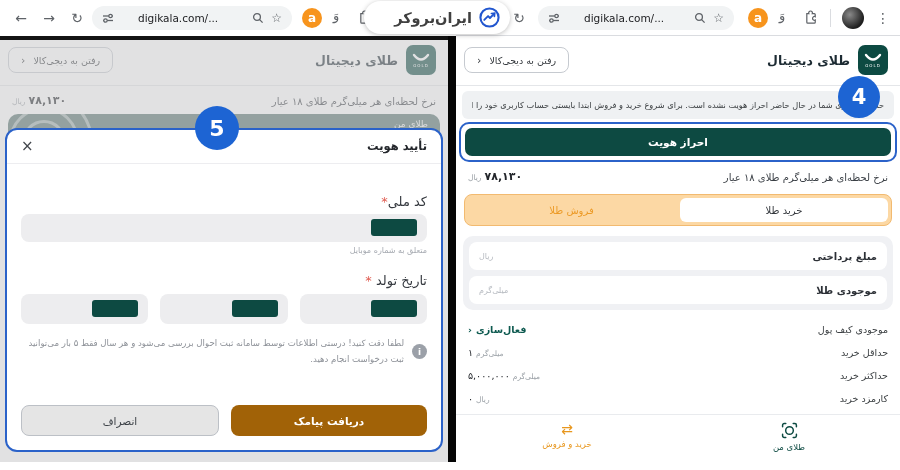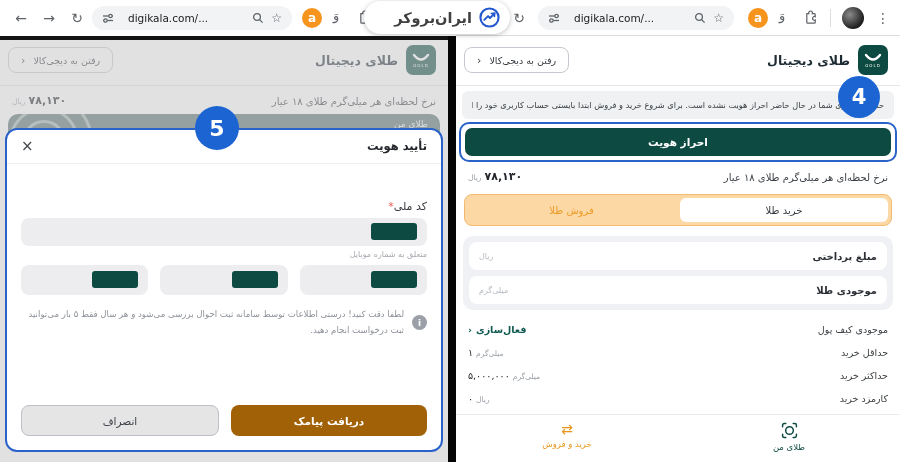--- a/index.html
+++ b/index.html
@@ -4,21 +4,21 @@
 <style>
   * { margin:0; padding:0; box-sizing:border-box; }
   html,body { width:900px; height:470px; }
   body { font-family:"DejaVu Sans", sans-serif; background:#fff; position:relative; overflow:hidden; }
   .abs { position:absolute; }
 
   
   #chrome { left:0; top:0; width:900px; height:36px; background:#ffffff; z-index:25; }
   .tb-ico { position:absolute; top:7px; font-size:14px; color:#5f6368; line-height:22px; width:22px; text-align:center; }
   .addr-pill { position:absolute; top:6px; height:24px; background:#f1f3f4; border-radius:12px;
-               display:flex; align-items:center; gap:14px; padding:0 10px; direction:ltr; }
+               display:flex; align-items:center; gap:24px; padding:0 10px; direction:ltr; }
   .addr-url { font-size:10.5px; color:#202124; white-space:nowrap; }
   .pill-right { margin-left:auto; display:flex; align-items:center; gap:7px; }
   .ext-a { position:absolute; top:8px; width:20px; height:20px; border-radius:50%; background:#f7941d;
            color:#fff; font-weight:bold; font-size:12px; display:flex; align-items:center; justify-content:center; }
   .ext-vav { position:absolute; top:8px; font-size:13px; color:#5f6368; }
   .tb-sep { position:absolute; top:9px; width:1px; height:18px; background:#dadce0; }
   .avatar { position:absolute; top:7px; width:22px; height:22px; border-radius:50%;
             background:radial-gradient(circle at 35% 35%, #8a8a8a, #1e1e1e 70%); }
   #chrome-border-right { left:456px; top:35px; width:444px; height:1px; background:#dadce0; z-index:26; }
 
@@ -95,21 +95,21 @@
   #modal { position:absolute; left:5px; right:5px; top:92px; height:324px; background:#fff;
            border:2.5px solid #2b62c9; border-radius:12px; z-index:10; }
   #badge-5 { left:195px; top:70px; width:44px; height:44px; font-size:22px; }
   .m-title { position:absolute; right:14px; top:9px; font-size:11.5px; font-weight:bold; color:#23262b; }
   .m-close { position:absolute; left:14px; top:6px; font-size:15px; color:#43474d; line-height:20px; }
   .m-line { position:absolute; left:0; right:0; top:33px; height:1px; background:#ededf0; }
   .m-body { position:absolute; left:0; right:0; top:34px; bottom:0; padding:12px 14px 14px;
             display:flex; flex-direction:column; }
   .m-p { font-size:9px; line-height:1.9; color:#33363b; }
   .redact { display:inline-block; width:52px; height:14px; background:#0d4a42; border-radius:3px; vertical-align:-3px; }
-  .m-label { margin-top:24px; font-size:11px; color:#363a40; }
+  .m-label { margin-top:18px; font-size:13px; color:#363a40; }
   .req { color:#e05d52; }
   .m-input { position:relative; margin-top:5px; height:28px; background:#ededef; border-radius:8px; }
   .m-input .redact-f { position:absolute; right:10px; top:5px; width:46px; height:17px; background:#0d4a42; border-radius:3px; }
   .m-hint { margin-top:4px; font-size:8px; color:#a6aab1; }
   .date-row { margin-top:6px; display:flex; gap:12px; }
   .date-box { position:relative; flex:1; height:30px; background:#ededef; border-radius:8px; }
   .date-box .redact-f { position:absolute; right:10px; top:6px; width:46px; height:17px; background:#0d4a42; border-radius:3px; }
   .m-note { margin-top:12px; display:flex; align-items:center; gap:8px; }
   .info-ico { flex:0 0 auto; width:15px; height:15px; border-radius:50%; background:#9ba0a8; color:#fff;
               font-size:9px; font-weight:bold; display:flex; align-items:center; justify-content:center; }
@@ -318,20 +318,23 @@
     <span class="m-close">×</span>
     <div class="m-line"></div>
     <div class="m-body">
       <div class="m-label">
         <span>کد ملی</span><span class="req">*</span>
       </div>
       <div class="m-input">
         <span class="redact-f"></span>
       </div>
       <div class="m-hint">متعلق به شماره موبایل</div>
+      <div class="m-label">
+        <span>تاریخ تولد</span> <span class="req">*</span>
+      </div>
       <div class="date-row">
         <div class="date-box">
             <span class="redact-f"></span>
           </div>
         <div class="date-box">
             <span class="redact-f"></span>
           </div>
         <div class="date-box">
             <span class="redact-f"></span>
           </div>

